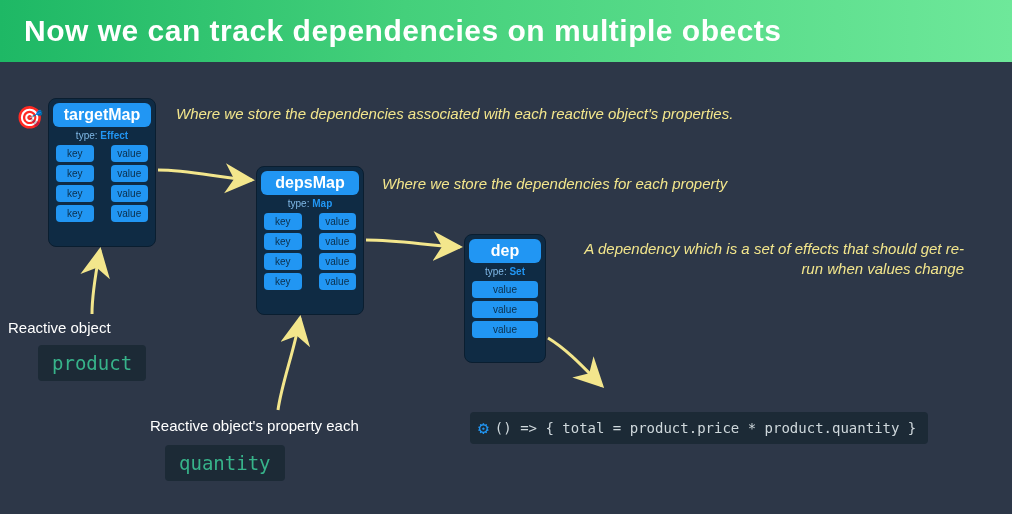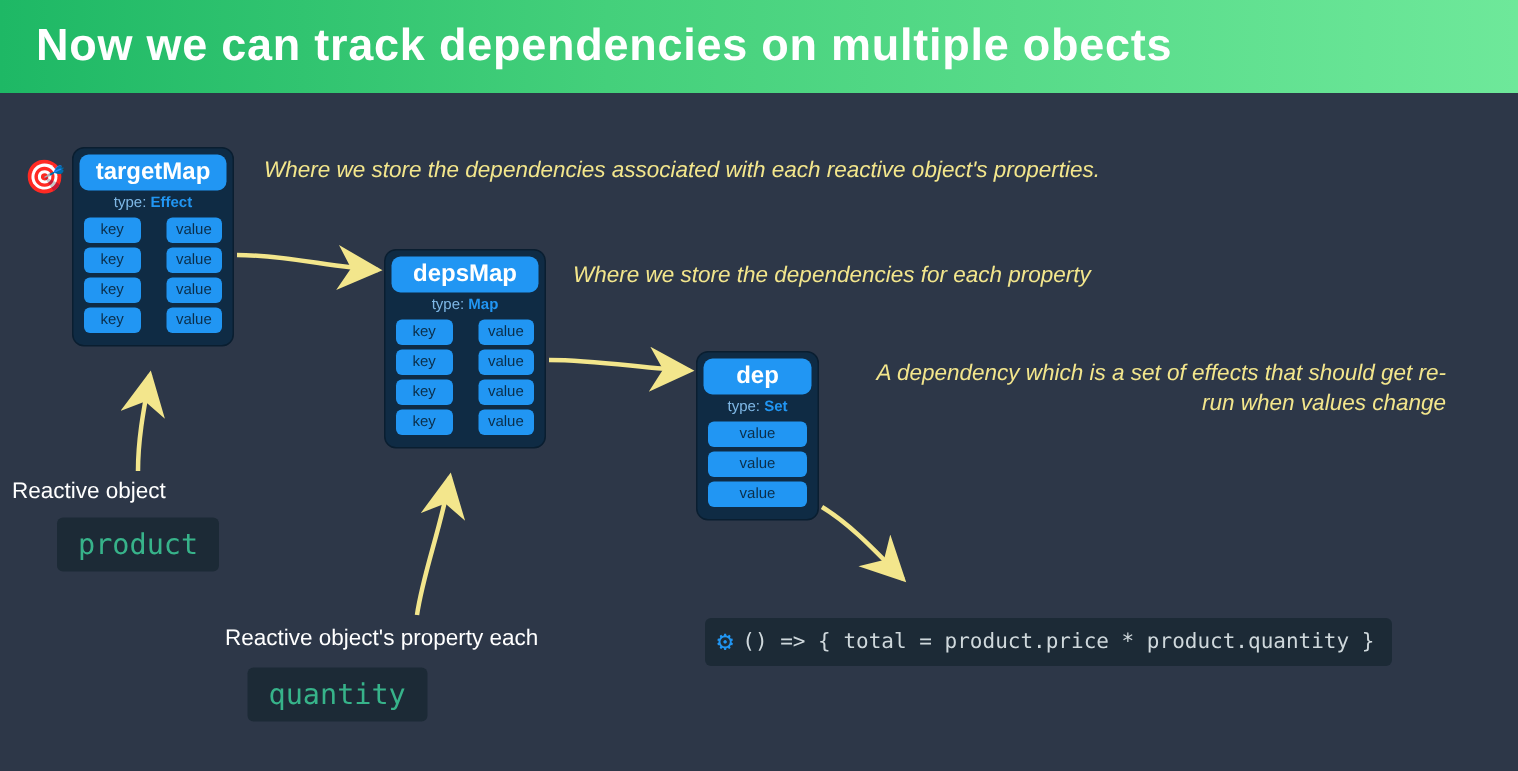--- a/index.html
+++ b/index.html
@@ -28,21 +28,21 @@
     position: absolute;
     left: 0; top: 62px;
     width: 1012px;
     height: 452px;
   }
   .box {
     position: absolute;
     background: #0f2b44;
     border: 1px solid #0a1e30;
     border-radius: 8px;
-    padding: 4px 4px 8px 4px;
+    padding: 4px 4px 24px 4px;
   }
   .box-title {
     background: #2196f3;
     color: #fff;
     font-weight: 600;
     text-align: center;
     border-radius: 6px;
     font-size: 16px;
     padding: 3px 0;
     margin-bottom: 3px;

